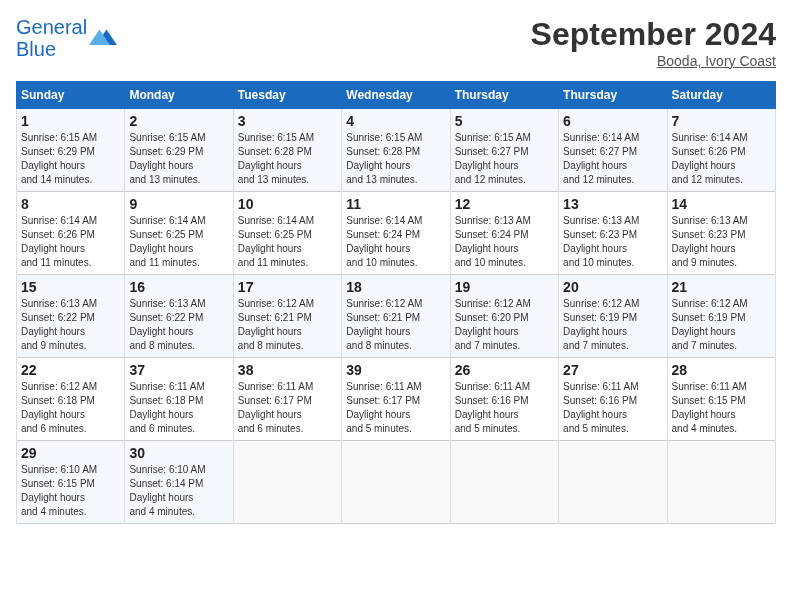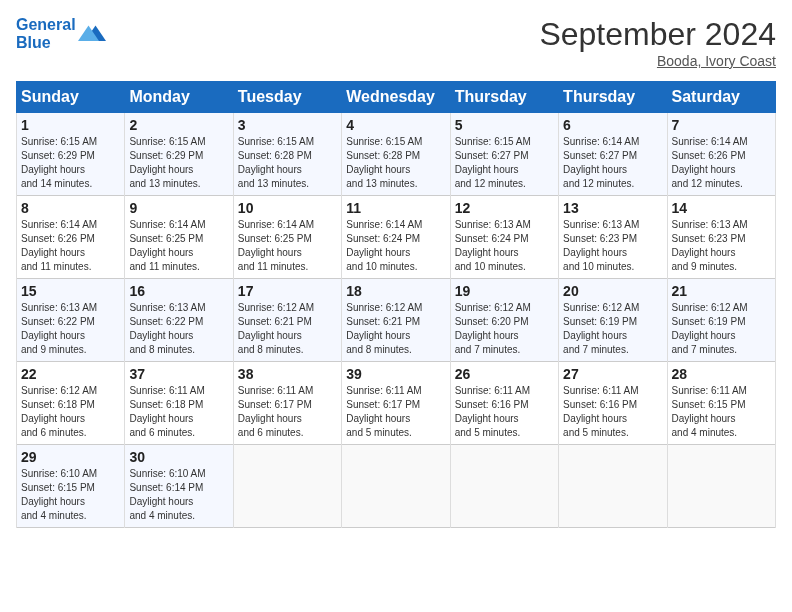--- a/index.html
+++ b/index.html
@@ -18,58 +18,58 @@
       display: flex;
       justify-content: space-between;
       align-items: flex-start;
       margin-bottom: 12px;
     }
     .logo {
       display: flex;
       align-items: center;
     }
     .logo-text {
-      font-size: 16px;
-      font-weight: bold;
+      font-size: 20px;
+      font-weight: normal;
       color: #333;
       line-height: 1.1;
     }
     .logo-text span {
       color: #1a6bbf;
     }
     .logo-icon {
       width: 28px;
       height: 28px;
       margin-left: 2px;
     }
     .title-block {
       text-align: right;
     }
     .month-title {
       font-size: 32px;
-      font-weight: normal;
+      font-weight: bold;
       color: #333;
     }
     .location {
       font-size: 14px;
       color: #555;
       text-decoration: underline;
     }
     table {
       width: 100%;
       border-collapse: collapse;
       table-layout: fixed;
     }
     thead tr {
       background-color: #1a6bbf;
       color: #fff;
     }
     thead th {
       padding: 6px 4px;
-      font-size: 16px;
+      font-size: 12px;
       font-weight: bold;
       text-align: left;
       border: 1px solid #1a6bbf;
     }
     tbody tr {
       border-bottom: 1px solid #ccc;
     }
     tbody td {
       vertical-align: top;
       padding: 4px 4px;

